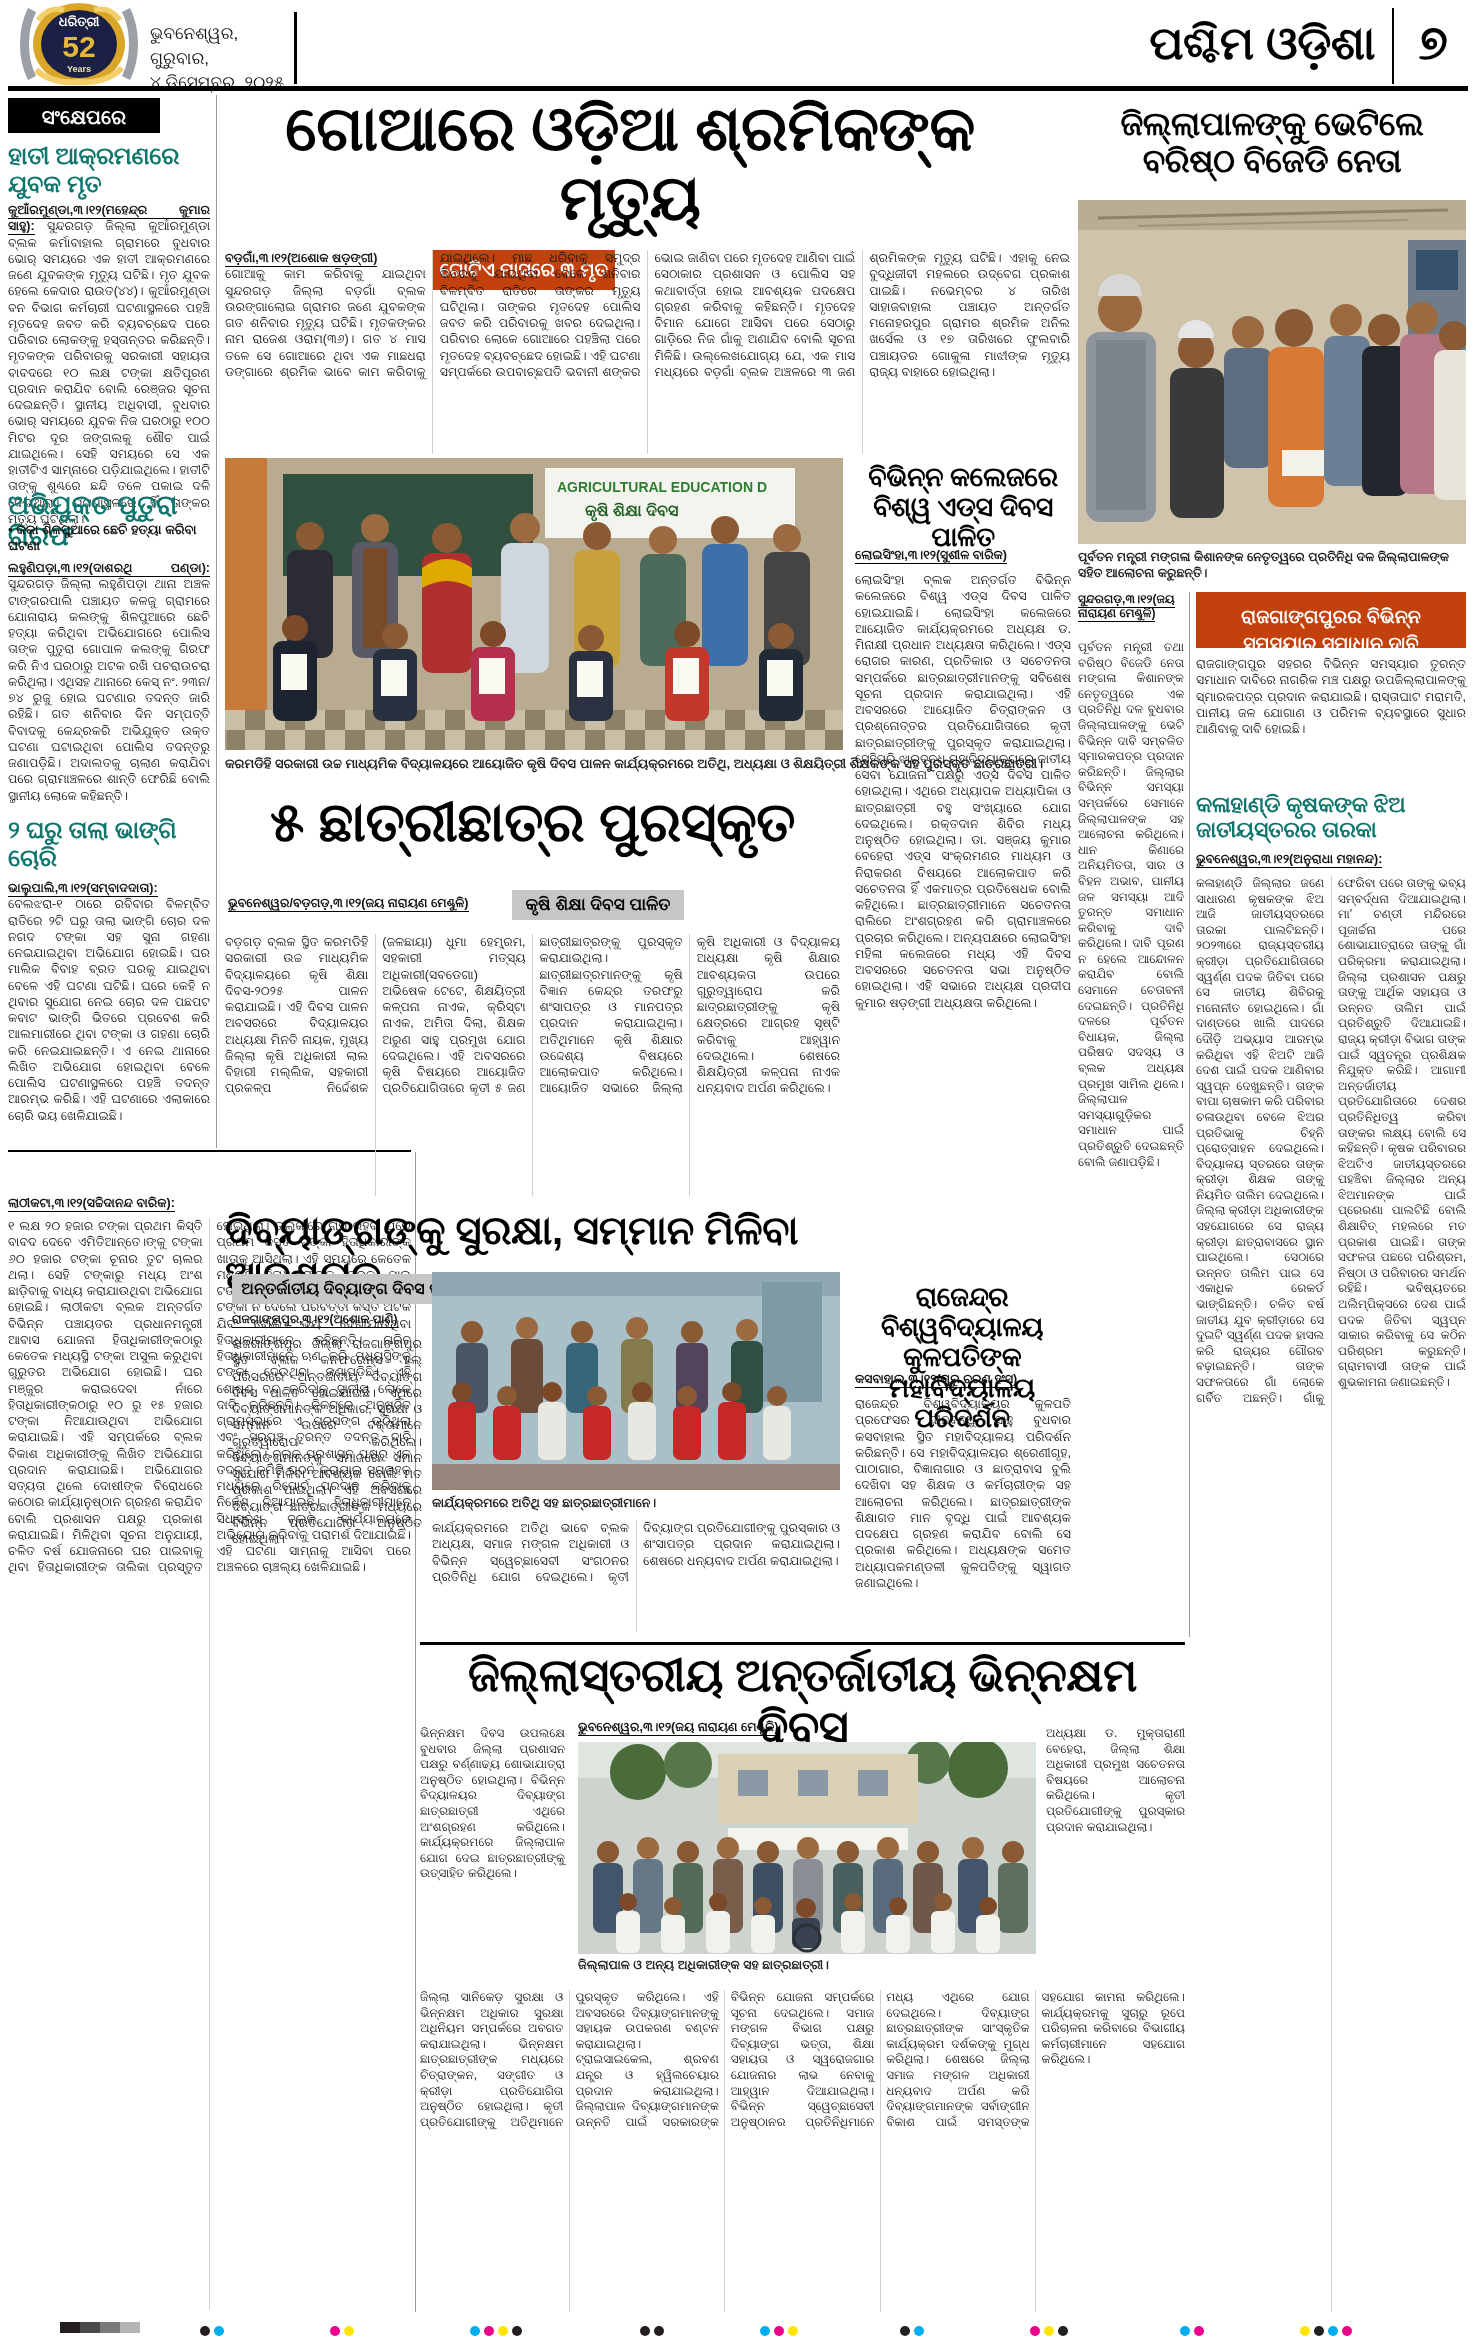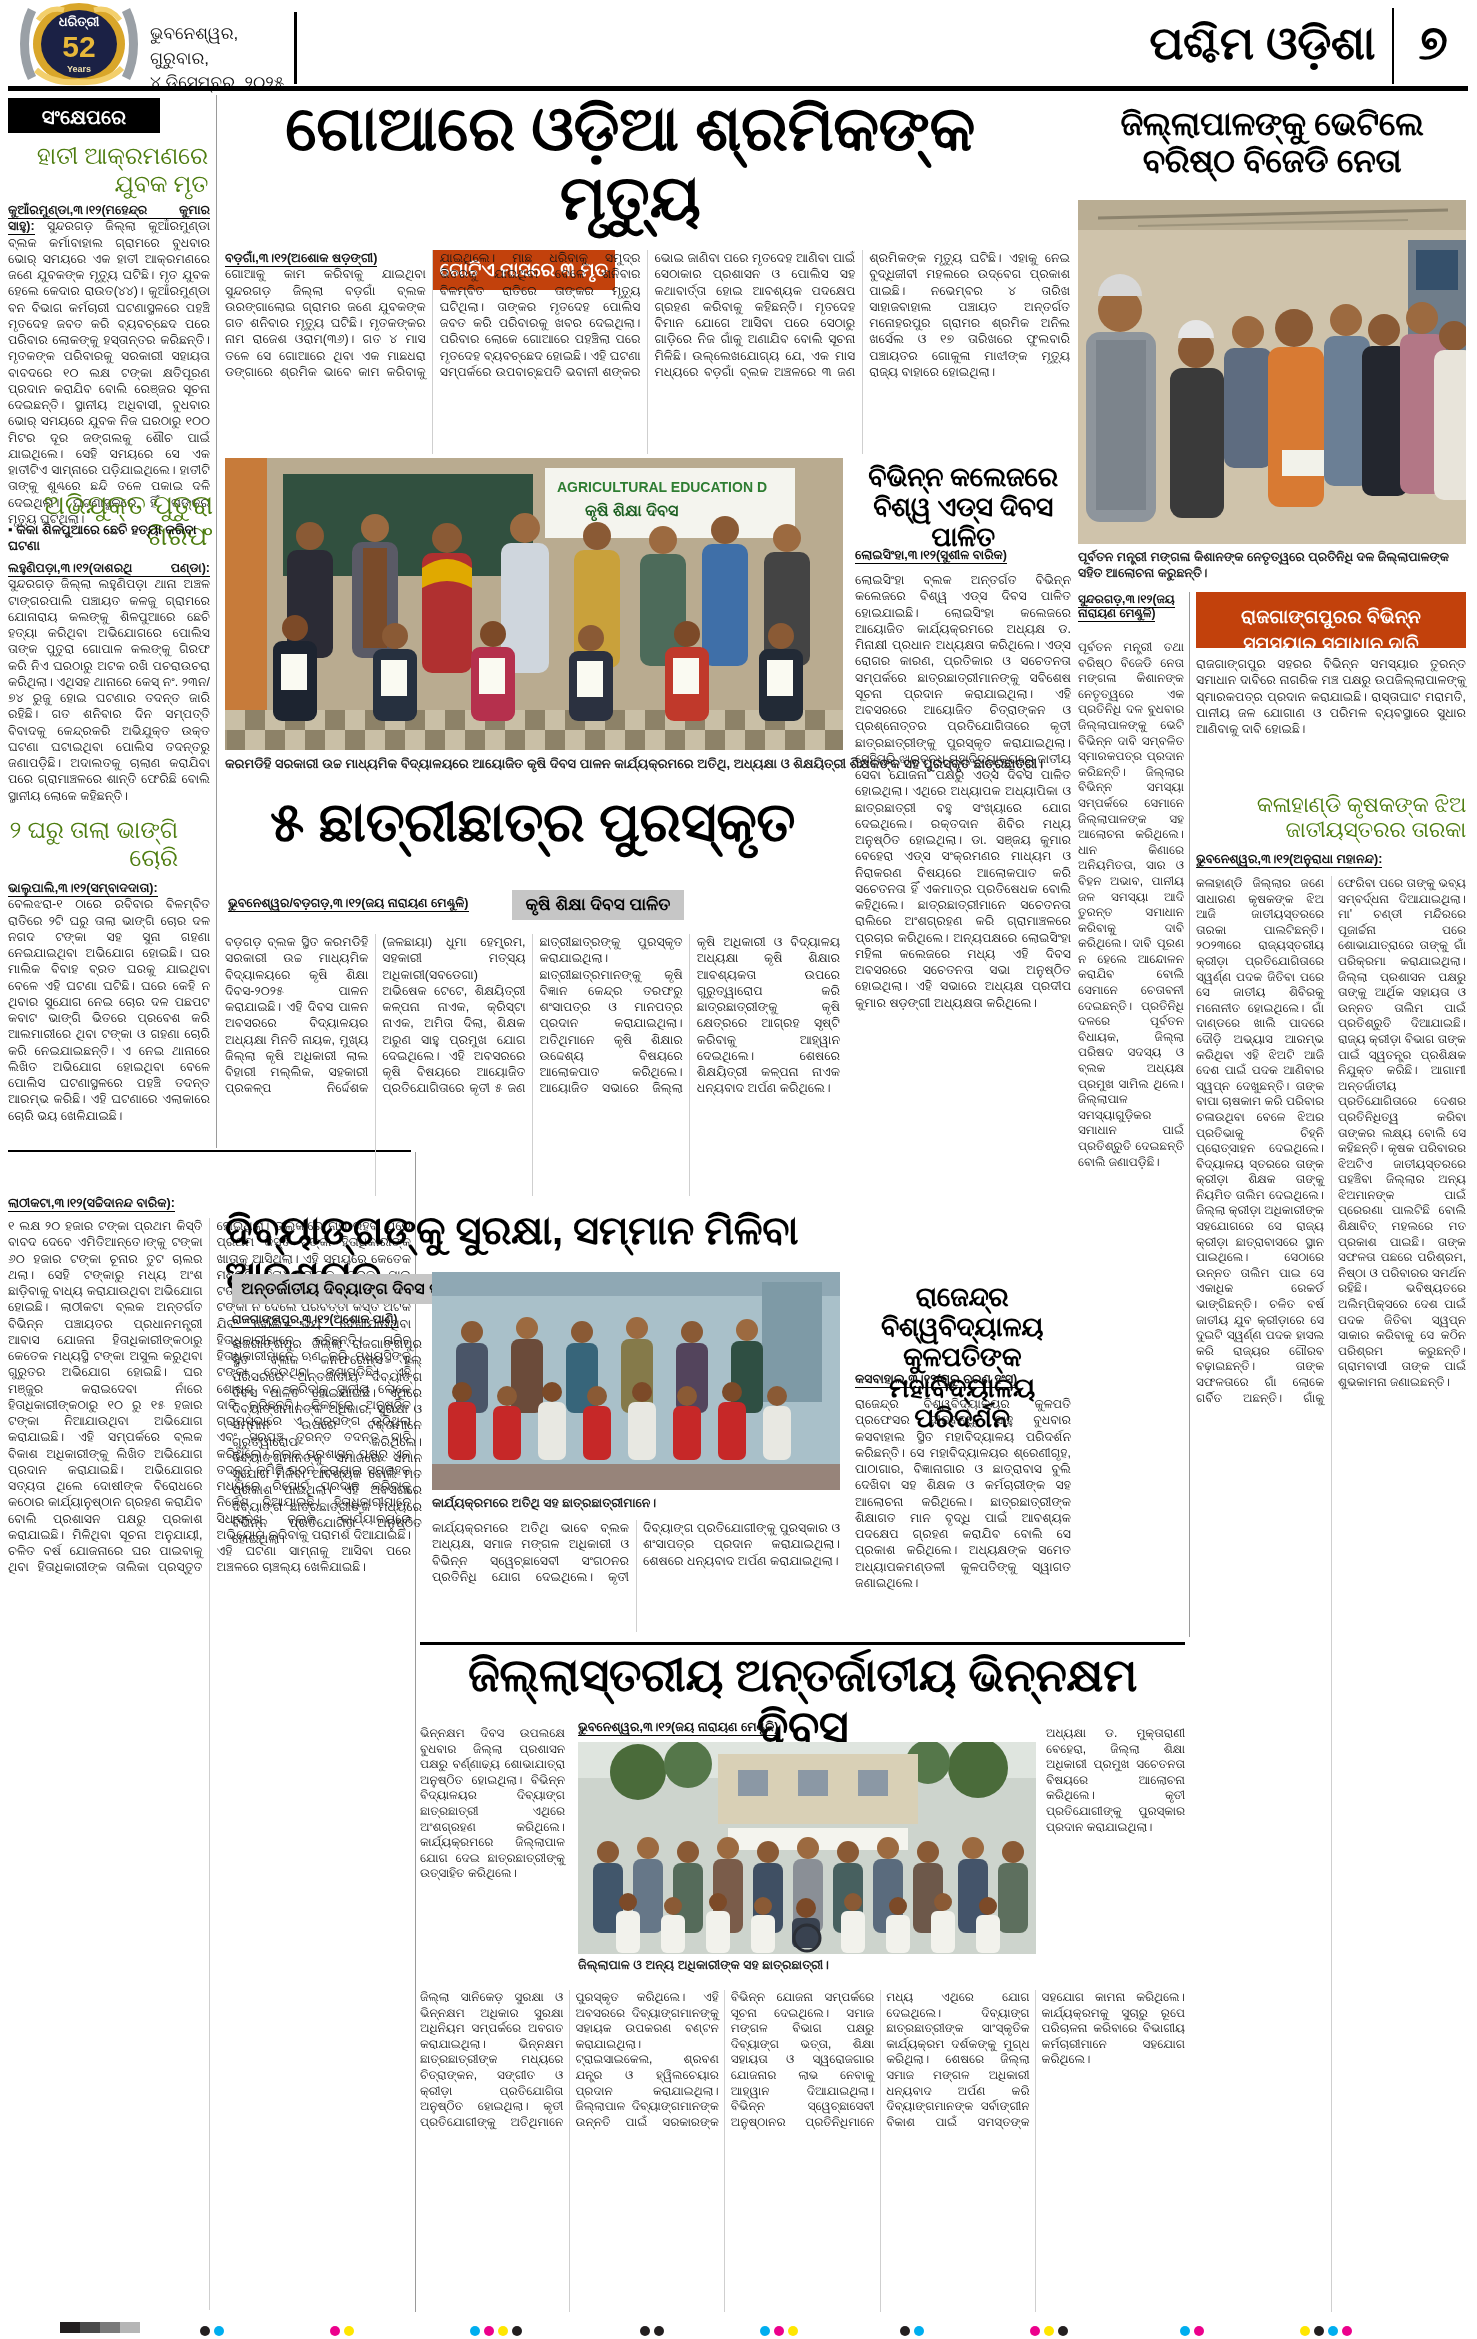--- a/index.html
+++ b/index.html
@@ -10,21 +10,21 @@
   .cols2{column-count:2;column-gap:14px;column-rule:1px solid #cfcfcf;}
   .cols4{column-count:4;column-gap:14px;column-rule:1px solid #cfcfcf;}
   .cols5{column-count:5;column-gap:12px;column-rule:1px solid #cfcfcf;}
   .dl{font-weight:bold;border-bottom:1.5px solid #000;padding-bottom:1px;}
   .headline{font-weight:bold;color:#000;text-align:center;line-height:1.12;letter-spacing:-.5px;}
   .subhead-gray{background:#c6c6c6;color:#000;font-weight:bold;text-align:center;}
   .subhead-black{background:#c2410c;color:#fff;font-weight:bold;text-align:center;}
   .caption{font-size:13px;font-weight:bold;color:#222;line-height:1.25;}
   .vrule{background:#9a9a9a;width:1px;}
   .hrule{background:#000;}
-  .brief-title{font-weight:normal;color:#4d7c0f;line-height:1.15;letter-spacing:-.3px;text-align:right;}
+  .brief-title{font-weight:bold;color:#0f766e;line-height:1.15;letter-spacing:-.3px;}
   .photo{background:#cfc6b4;overflow:hidden;}
   .dot{width:10px;height:10px;border-radius:50%;display:inline-block;margin-right:4px;}
   .c{background:#00aeef}.m{background:#ec008c}.y{background:#ffe600}.k{background:#231f20}
 </style>
 </head>
 <body>
 
 <div id="page">
 
   <div class="abs" style="left:18px;top:2px;width:122px;height:84px;">

